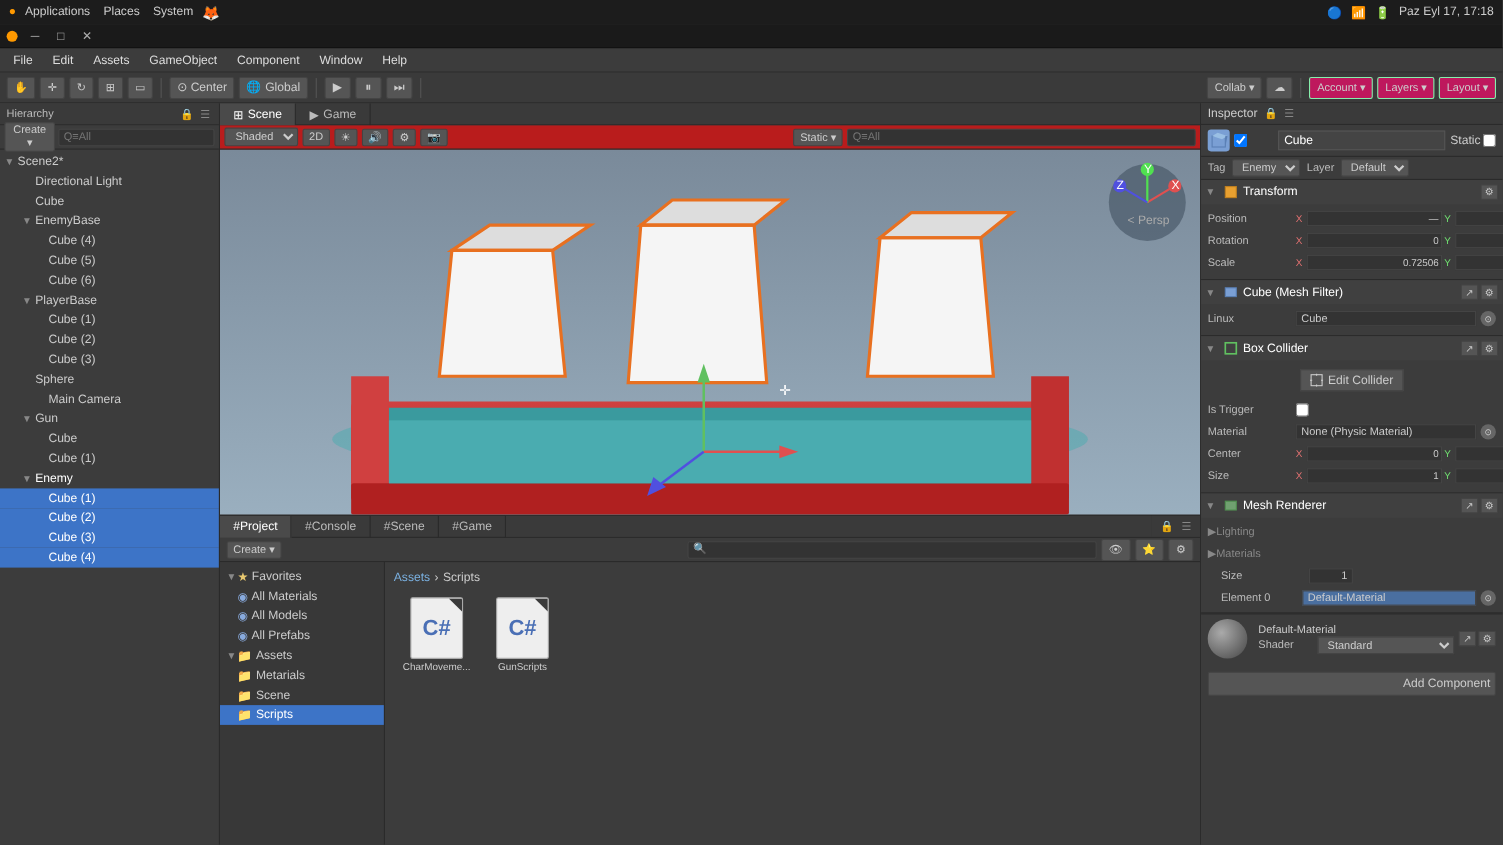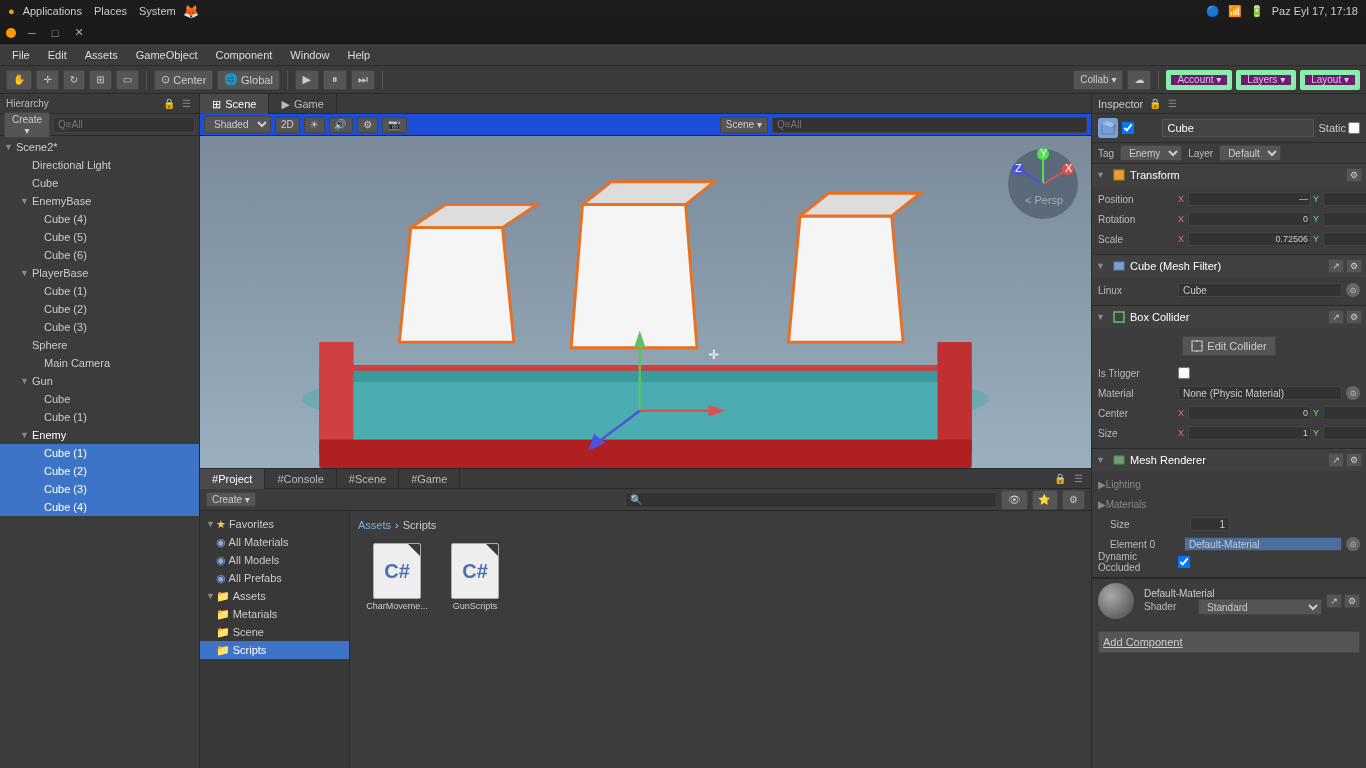--- a/index.html
+++ b/index.html
@@ -13,21 +13,21 @@
 
     
     #menubar { display: flex; align-items: center; background: #3c3c3c; height: 22px; padding: 0 4px; gap: 2px; border-bottom: 1px solid #2a2a2a; }
     #menubar span { color: #ddd; padding: 2px 8px; cursor: pointer; font-size: 11px; }
 
     
     #toolbar { display: flex; align-items: center; background: #3a3a3a; height: 28px; padding: 0 6px; gap: 4px; border-bottom: 1px solid #2a2a2a; }
     .tb-btn { background: #555; border: 1px solid #444; color: #ccc; padding: 2px 6px; cursor: pointer; border-radius: 2px; font-size: 10px; height: 20px; display: flex; align-items: center; gap: 3px; }
     .tb-sep { width: 1px; height: 18px; background: #555; margin: 0 3px; }
     .play-btn { background: #555; border: 1px solid #444; color: #ccc; width: 24px; height: 20px; display: flex; align-items: center; justify-content: center; cursor: pointer; border-radius: 2px; }
-    .tb-dropdown { background: #701a75; border: 5px solid #86efac; color: #ccc; padding: 2px 6px; cursor: pointer; border-radius: 2px; font-size: 10px; height: 20px; display: flex; align-items: center; gap: 3px; }
+    .tb-dropdown { background: #be185d; border: 1px solid #86efac; color: #ccc; padding: 2px 6px; cursor: pointer; border-radius: 2px; font-size: 10px; height: 20px; display: flex; align-items: center; gap: 3px; }
 
     
     #main { display: flex; height: calc(768px - 22px - 22px - 28px - 22px); }
 
     
     #hierarchy { width: 200px; background: #3c3c3c; border-right: 1px solid #2a2a2a; display: flex; flex-direction: column; }
     .panel-header { background: #3a3a3a; height: 20px; display: flex; align-items: center; padding: 0 6px; border-bottom: 1px solid #2a2a2a; gap: 4px; color: #bbb; font-size: 10px; }
     .panel-header .panel-title { flex: 1; font-size: 10px; color: #bbb; }
     .hier-toolbar { display: flex; align-items: center; padding: 2px 4px; background: #3c3c3c; gap: 3px; border-bottom: 1px solid #2a2a2a; height: 22px; }
     .hier-toolbar .create-btn { background: #555; border: 1px solid #444; color: #ccc; padding: 1px 5px; cursor: pointer; border-radius: 2px; font-size: 10px; }
@@ -42,21 +42,21 @@
     
     #center { flex: 1; display: flex; flex-direction: column; }
 
     
     #scene-tabs { display: flex; background: #3a3a3a; height: 20px; border-bottom: 1px solid #2a2a2a; }
     .scene-tab { padding: 0 12px; height: 20px; display: flex; align-items: center; cursor: pointer; font-size: 10px; color: #bbb; border-right: 1px solid #2a2a2a; }
     .scene-tab.active { background: #4a4a4a; color: #fff; }
     .scene-tab .tab-icon { margin-right: 4px; }
 
     
-    #scene-toolbar { display: flex; align-items: center; background: #1d4ed8; height: 22px; padding: 0 4px; gap: 4px; border-bottom: 1px solid #2a2a2a; }
+    #scene-toolbar { display: flex; align-items: center; background: #b91c1c; height: 22px; padding: 0 4px; gap: 4px; border-bottom: 1px solid #2a2a2a; }
     .scene-tb-btn { background: #555; border: 1px solid #444; color: #ccc; padding: 1px 5px; cursor: pointer; border-radius: 2px; font-size: 10px; height: 16px; display: flex; align-items: center; }
     .shaded-dropdown { background: #555; border: 1px solid #444; color: #ccc; padding: 1px 5px; cursor: pointer; border-radius: 2px; font-size: 10px; }
 
     
     #scene-view { flex: 1; background: #3a3a3a; position: relative; overflow: hidden; }
 
     
     #project-panel { height: 300px; border-top: 1px solid #2a2a2a; display: flex; flex-direction: column; }
     #proj-tabs { display: flex; background: #3a3a3a; height: 20px; border-bottom: 1px solid #2a2a2a; }
     .proj-tab { padding: 0 12px; height: 20px; display: flex; align-items: center; cursor: pointer; font-size: 10px; color: #bbb; border-right: 1px solid #2a2a2a; }
@@ -109,21 +109,21 @@
     .material-input { flex: 1; background: #333; border: 1px solid #444; color: #ccc; padding: 1px 4px; font-size: 10px; height: 14px; }
     .size-input { width: 40px; background: #333; border: 1px solid #444; color: #ccc; padding: 1px 4px; font-size: 10px; height: 14px; text-align: right; }
     .element-row { display: flex; align-items: center; height: 18px; gap: 4px; }
     .elem-label { color: #bbb; font-size: 10px; width: 70px; }
     .elem-input { flex: 1; background: #333; border: 1px solid #444; color: #ccc; padding: 1px 4px; font-size: 10px; height: 14px; }
     .elem-dot { width: 14px; height: 14px; background: #666; border-radius: 50%; cursor: pointer; font-size: 8px; display: flex; align-items: center; justify-content: center; }
     .mat-preview { width: 36px; height: 36px; background: radial-gradient(circle at 35% 35%, #aaa, #444); border-radius: 50%; margin-right: 6px; flex-shrink: 0; }
     .shader-row { display: flex; align-items: center; gap: 4px; }
     .shader-label { color: #bbb; font-size: 10px; width: 50px; }
     .shader-dropdown { flex: 1; background: #555; border: 1px solid #444; color: #ccc; padding: 1px 4px; font-size: 10px; height: 16px; }
-    .add-component-btn { margin: 8px 6px; background: #555; border: 1px solid #444; color: #ccc; padding: 4px; cursor: pointer; font-size: 11px; text-align: left; border-radius: 2px; text-decoration: underline; }
+    .add-component-btn { margin: 8px 6px; background: #555; border: 1px solid #444; color: #ccc; padding: 4px; cursor: pointer; font-size: 11px; text-align: right; border-radius: 2px; }
     .mesh-renderer-section { border-bottom: 1px solid #2a2a2a; }
 
     
     .axis-widget { position: absolute; top: 8px; right: 8px; width: 75px; height: 75px; }
 
     
     #sysbar { display: flex; align-items: center; background: #1c1c1c; height: 22px; padding: 0 8px; gap: 8px; }
     #sysbar .app-menu { display: flex; gap: 12px; }
     #sysbar .app-item { color: #ccc; font-size: 11px; cursor: pointer; }
     #sysbar .spacer { flex: 1; }
@@ -320,21 +320,21 @@
     <div id="scene-toolbar">
       <select class="shaded-dropdown">
         <option>Shaded</option>
       </select>
       <button class="scene-tb-btn">2D</button>
       <button class="scene-tb-btn">☀</button>
       <button class="scene-tb-btn">🔊</button>
       <button class="scene-tb-btn">⚙</button>
       <button class="scene-tb-btn">📷</button>
       <div style="flex:1"></div>
-      <button class="scene-tb-btn">Scene ▾</button>
+      <button class="scene-tb-btn">Static ▾</button>
       <input class="search-box" style="width: 80px;" placeholder="Q≡All">
     </div>
 
     <div id="scene-view">
       
       <svg width="100%" height="100%" viewBox="0 0 870 290" preserveAspectRatio="xMidYMid slice">
 
         <defs>
           <linearGradient id="skyGrad" x1="0" y1="0" x2="0" y2="1">
             <stop offset="0%" stop-color="#7a8a9a"></stop>
@@ -725,24 +725,20 @@
           <span class="field-label">Size</span>
           <input class="size-input" value="1" style="">
         </div>
 
         <div class="element-row" style="padding-left:12px;">
           <span class="elem-label">Element 0</span>
           <input class="elem-input" value="Default-Material" style="background: rgb(74, 111, 160);">
           <div class="elem-dot">⊙</div>
         </div>
 
-        <div class="field-row">
-          <span class="field-label">Dynamic Occluded</span>
-          <input type="checkbox" checked="" style="width: 12px; height: 12px;">
-        </div>
       </div>
     </div>
 
     <div class="mat-block">
       <div class="mat-preview"></div>
       <div style="flex:1;">
         <div style="color:#ccc;font-size:10px;">Default-Material</div>
         <div class="shader-row">
           <span class="shader-label">Shader</span>
           <select class="shader-dropdown">

